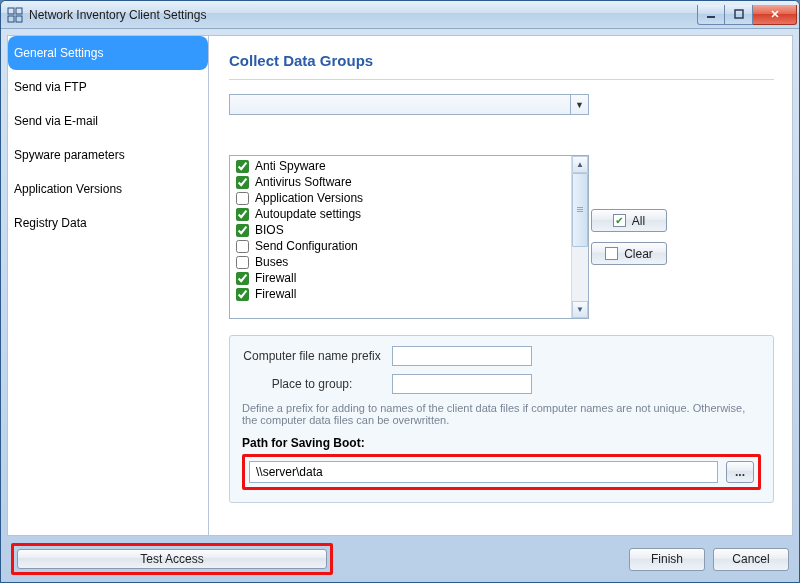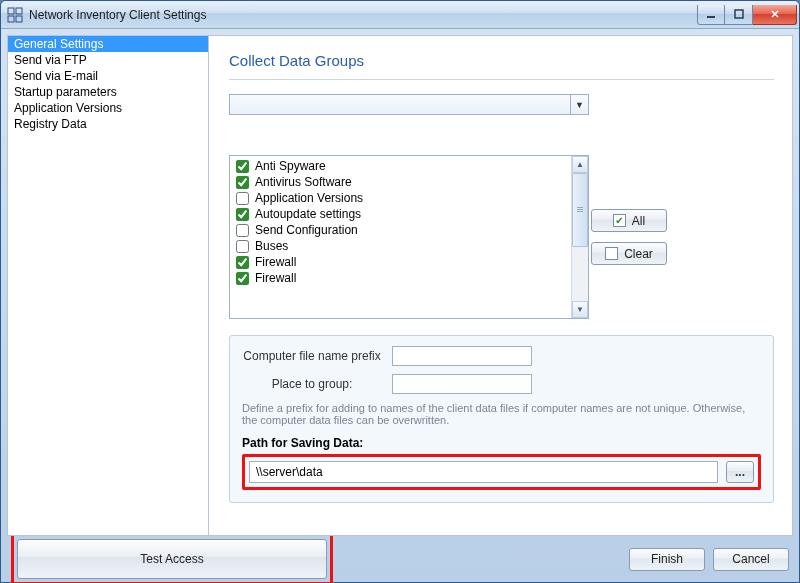--- a/index.html
+++ b/index.html
@@ -65,40 +65,41 @@
     display: flex;
     position: relative;
   }
   .sidebar {
     width: 201px;
     border-right: 1px solid #b7c5d6;
     background: #fff;
     overflow: auto;
   }
   .sidebar .item {
-    padding: 1px 6px;
+    padding: 10px 6px;
     color: #000;
     cursor: default;
     white-space: nowrap;
+    border-radius: 8px;
   }
   .sidebar .item.selected {
     background: #3399ff;
     color: #fff;
   }
   .main {
     flex: 1;
     padding: 16px 18px 10px 20px;
     position: relative;
     overflow: hidden;
   }
   .heading {
     color: #2a5caa;
     font-size: 15px;
     margin: 0 0 8px 0;
-    font-weight: 400;
+    font-weight: 700;
   }
   .intro { color: #333; margin: 0 0 10px 0; line-height: 1.35; }
   hr.sep { border: none; border-top: 1px solid #d0d6de; margin: 10px 0 14px 0; }
   .combo-row { margin-bottom: 6px; }
   .combo {
     width: 360px; height: 21px;
     border: 1px solid #9cb0c8;
     background: linear-gradient(#f7fafd,#e9f1f9);
     display: flex; align-items: center; justify-content: flex-end;
   }
@@ -184,21 +185,21 @@
     height: 40px;
     display:flex; align-items:center;
     padding: 0 10px 6px 10px;
     gap: 8px;
   }
   .test-wrap {
     border: 3px solid #e11; padding: 3px; border-radius:2px;
     display:inline-block;
   }
   .test-btn {
-    width: 310px; height: 40px;
+    width: 310px; height: 20px;
     border:1px solid #8a9ab0; border-radius:3px;
     background: linear-gradient(#fdfdfe,#eaeef3 45%,#dee5ed 46%,#eef3f8);
     display:flex;align-items:center;justify-content:center;color:#222;
   }
   .footer .spacer { flex:1; }
 </style>
 </head>
 <body>
 
 <div class="window">
@@ -230,21 +231,21 @@
           </svg>
       </div>
     </div>
   </div>
 
   <div class="client">
     <div class="sidebar" id="sidebar">
         <div class="item selected">General Settings</div>
         <div class="item">Send via FTP</div>
         <div class="item">Send via E-mail</div>
-        <div class="item">Startup parameters</div>
+        <div class="item">Spyware parameters</div>
         <div class="item">Application Versions</div>
         <div class="item">Registry Data</div>
       </div>
 
     <div class="main">
       <div class="heading">Collect Data Groups</div>
       <hr class="sep">
 
       <div class="combo-row">
         <div class="combo">
@@ -263,20 +264,24 @@
                 <input type="checkbox" checked="" style="">
                 <span>Antivirus Software</span>
               </div>
               <div class="li">
                 <input type="checkbox" style="">
                 <span>Application Versions</span>
               </div>
               <div class="li">
                 <input type="checkbox" checked="" style="">
                 <span>Autoupdate settings</span>
+              </div>
+              <div class="li">
+                <input type="checkbox" checked="" style="">
+                <span>BIOS</span>
               </div>
               <div class="li">
                 <input type="checkbox" style="">
                 <span>Send Configuration</span>
               </div>
               <div class="li">
                 <input type="checkbox" style="">
                 <span>Buses</span>
               </div>
               <div class="li">
@@ -311,21 +316,21 @@
       <div class="panel">
         <div class="form-row">
           <label>Computer file name prefix</label>
           <input type="text" value="" style="">
         </div>
         <div class="form-row">
           <label>Place to group:</label>
           <input type="text" value="" style="">
         </div>
         <div class="hint">Define a prefix for adding to names of the client data files if computer names are not unique. Otherwise, the computer data files can be overwritten.</div>
-        <div class="path-label">Path for Saving Data:</div>
+        <div class="path-label">Path for Saving Boot:</div>
         <div class="path-row">
           <input type="text" value="\\server\data" style="">
           <div class="browse-btn">
             <span>...</span>
           </div>
         </div>
       </div>
     </div>
   </div>
 

